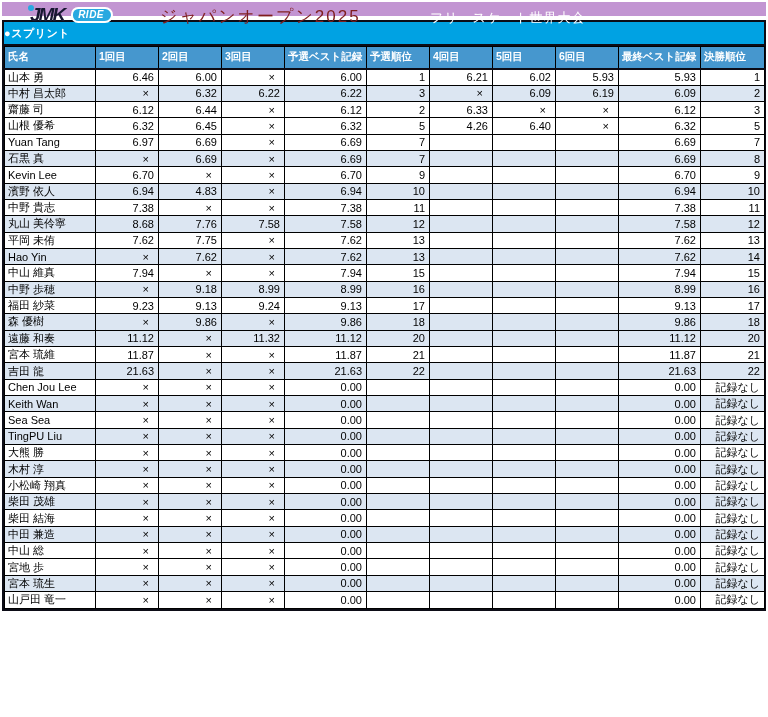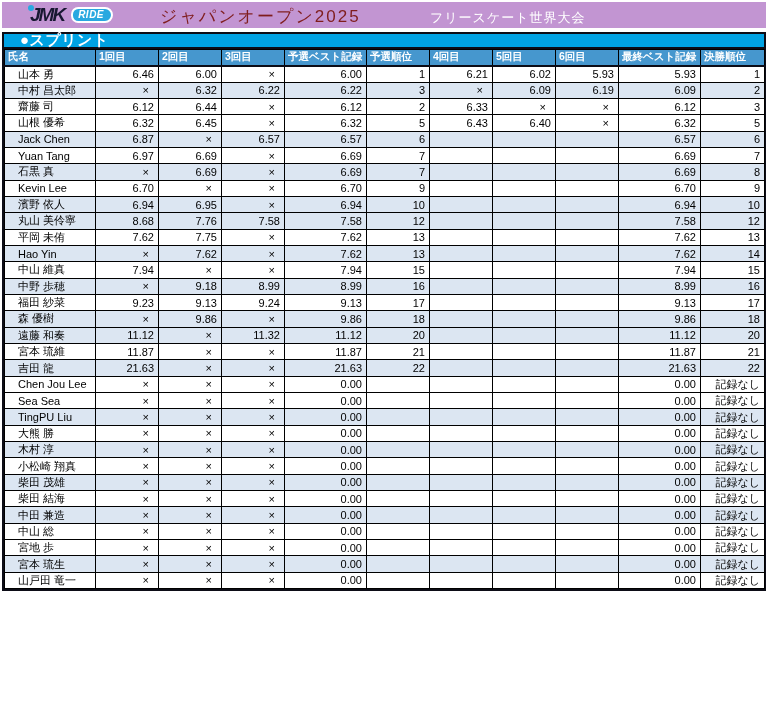--- a/index.html
+++ b/index.html
@@ -6,21 +6,21 @@
   html, body {
     width: 768px; height: 717px;
     background: #ffffff;
     font-family: "Liberation Sans", "DejaVu Sans", sans-serif;
     overflow: hidden;
   }
   
   .banner {
     position: relative;
     margin: 2px 2px 0 2px;
-    height: 26px;
+    height: 14px;
     background: #c295d2;
   }
   .logo {
     position: absolute;
     left: 28px; top: 2px;
     display: flex; align-items: center;
   }
   .logo .dot {
     position: absolute;
     left: -2px; top: 1px;
@@ -64,58 +64,58 @@
     color: #ffffff;
     font-size: 13px;
     letter-spacing: 1px;
   }
   
   .sheet {
     margin: 4px 2px 0 2px;
     border: 2px solid #0c0c16;
   }
   .section-bar {
-    height: 15px;
+    height: 24px;
     background: #00a2e3;
     border-bottom: 2px solid #0c0c16;
     display: flex; align-items: center;
     color: #ffffff;
     font-weight: bold;
-    font-size: 15px;
-    padding-left: 16px;
+    font-size: 11px;
+    padding-left: 0;
     letter-spacing: 0.5px;
   }
   table {
     width: 100%;
     border-collapse: collapse;
     table-layout: fixed;
   }
   th, td {
     border: 1px solid #000000;
     overflow: hidden;
     white-space: nowrap;
   }
   th {
     background: #4697ce;
     color: #ffffff;
     font-weight: bold;
     font-size: 10.5px;
     text-align: left;
-    height: 16px;
+    height: 22px;
     padding: 0 0 0 3px;
     border-bottom: 2px solid #0c0c16;
   }
   td {
     font-size: 11px;
     color: #000000;
     height: 16.35px;
     padding: 0;
     background: #ffffff;
   }
-  td.c-name { text-align: left; padding-left: 13px; }
+  td.c-name { text-align: left; padding-left: 3px; }
   td.c-num  { text-align: right; padding-right: 4px; }
   td.x-mark { padding-right: 9px; }
   tr.alt td { background: #dce6f2; }
 </style>
 </head>
 <body>
 
 <div class="banner">
   <div class="logo">
     <span class="dot"></span>
@@ -197,38 +197,25 @@
           <td class="c-num">6.12</td>
           <td class="c-num">3</td>
         </tr>
         <tr>
           <td class="c-name">山根 優希</td>
           <td class="c-num">6.32</td>
           <td class="c-num">6.45</td>
           <td class="c-num x-mark">×</td>
           <td class="c-num">6.32</td>
           <td class="c-num">5</td>
-          <td class="c-num">6.43</td>
+          <td class="c-num">4.26</td>
           <td class="c-num">6.40</td>
           <td class="c-num x-mark">×</td>
           <td class="c-num">6.32</td>
           <td class="c-num">5</td>
-        </tr>
-        <tr class="alt">
-          <td class="c-name">Jack Chen</td>
-          <td class="c-num">6.87</td>
-          <td class="c-num x-mark">×</td>
-          <td class="c-num">6.57</td>
-          <td class="c-num">6.57</td>
-          <td class="c-num">6</td>
-          <td class="c-num"></td>
-          <td class="c-num"></td>
-          <td class="c-num"></td>
-          <td class="c-num">6.57</td>
-          <td class="c-num">6</td>
         </tr>
         <tr>
           <td class="c-name">Yuan Tang</td>
           <td class="c-num">6.97</td>
           <td class="c-num">6.69</td>
           <td class="c-num x-mark">×</td>
           <td class="c-num">6.69</td>
           <td class="c-num">7</td>
           <td class="c-num"></td>
           <td class="c-num"></td>
@@ -258,29 +245,42 @@
           <td class="c-num">9</td>
           <td class="c-num"></td>
           <td class="c-num"></td>
           <td class="c-num"></td>
           <td class="c-num">6.70</td>
           <td class="c-num">9</td>
         </tr>
         <tr class="alt">
           <td class="c-name">濱野 依人</td>
           <td class="c-num">6.94</td>
-          <td class="c-num">6.95</td>
+          <td class="c-num">4.83</td>
           <td class="c-num x-mark">×</td>
           <td class="c-num">6.94</td>
           <td class="c-num">10</td>
           <td class="c-num"></td>
           <td class="c-num"></td>
           <td class="c-num"></td>
           <td class="c-num">6.94</td>
           <td class="c-num">10</td>
+        </tr>
+        <tr>
+          <td class="c-name">中野 貴志</td>
+          <td class="c-num">7.38</td>
+          <td class="c-num x-mark">×</td>
+          <td class="c-num x-mark">×</td>
+          <td class="c-num">7.38</td>
+          <td class="c-num">11</td>
+          <td class="c-num"></td>
+          <td class="c-num"></td>
+          <td class="c-num"></td>
+          <td class="c-num">7.38</td>
+          <td class="c-num">11</td>
         </tr>
         <tr class="alt">
           <td class="c-name">丸山 美伶寧</td>
           <td class="c-num">8.68</td>
           <td class="c-num">7.76</td>
           <td class="c-num">7.58</td>
           <td class="c-num">7.58</td>
           <td class="c-num">12</td>
           <td class="c-num"></td>
           <td class="c-num"></td>
@@ -411,20 +411,33 @@
           <td class="c-num x-mark">×</td>
           <td class="c-num x-mark">×</td>
           <td class="c-num">0.00</td>
           <td class="c-num"></td>
           <td class="c-num"></td>
           <td class="c-num"></td>
           <td class="c-num"></td>
           <td class="c-num">0.00</td>
           <td class="c-num">記録なし</td>
         </tr>
+        <tr class="alt">
+          <td class="c-name">Keith Wan</td>
+          <td class="c-num x-mark">×</td>
+          <td class="c-num x-mark">×</td>
+          <td class="c-num x-mark">×</td>
+          <td class="c-num">0.00</td>
+          <td class="c-num"></td>
+          <td class="c-num"></td>
+          <td class="c-num"></td>
+          <td class="c-num"></td>
+          <td class="c-num">0.00</td>
+          <td class="c-num">記録なし</td>
+        </tr>
         <tr>
           <td class="c-name">Sea Sea</td>
           <td class="c-num x-mark">×</td>
           <td class="c-num x-mark">×</td>
           <td class="c-num x-mark">×</td>
           <td class="c-num">0.00</td>
           <td class="c-num"></td>
           <td class="c-num"></td>
           <td class="c-num"></td>
           <td class="c-num"></td>

